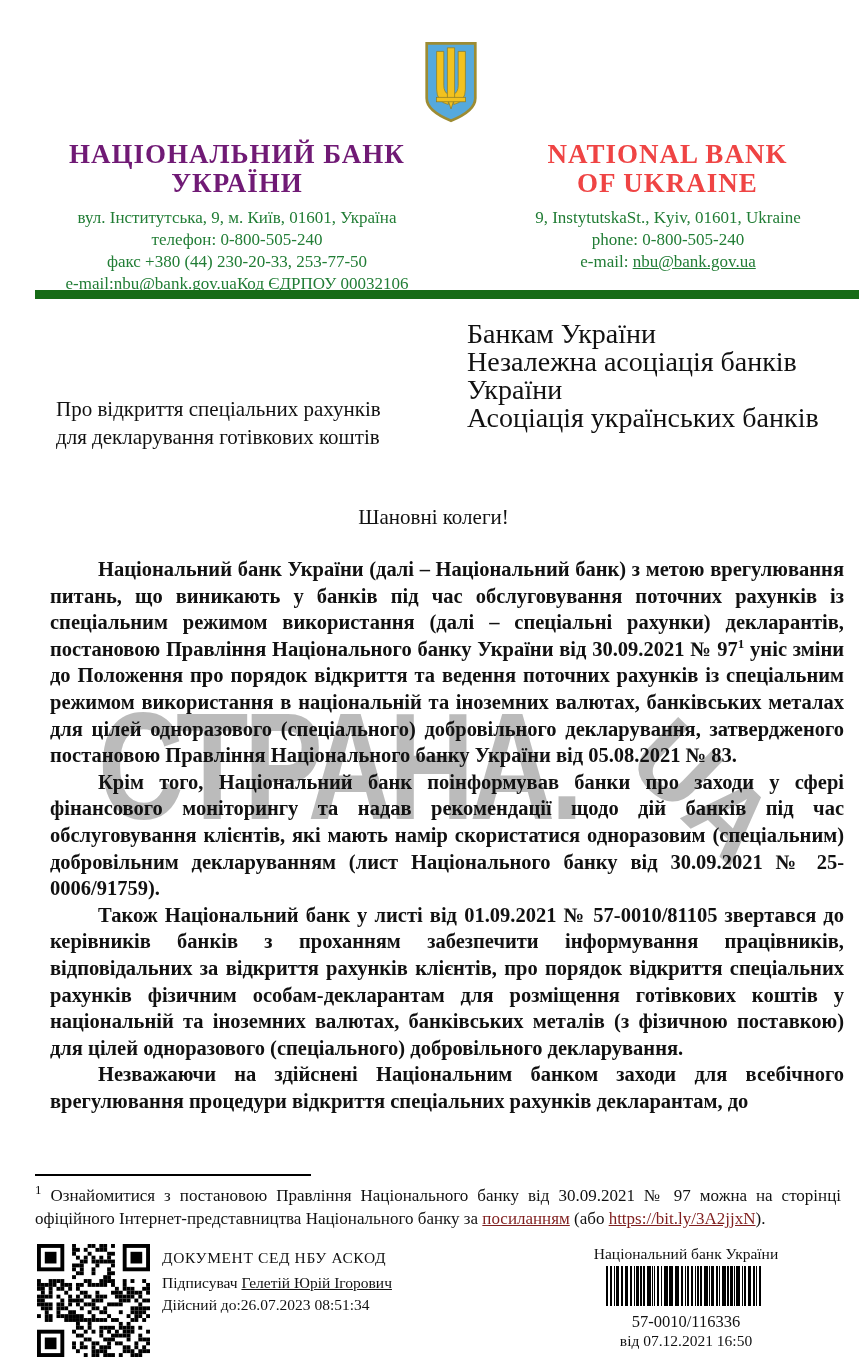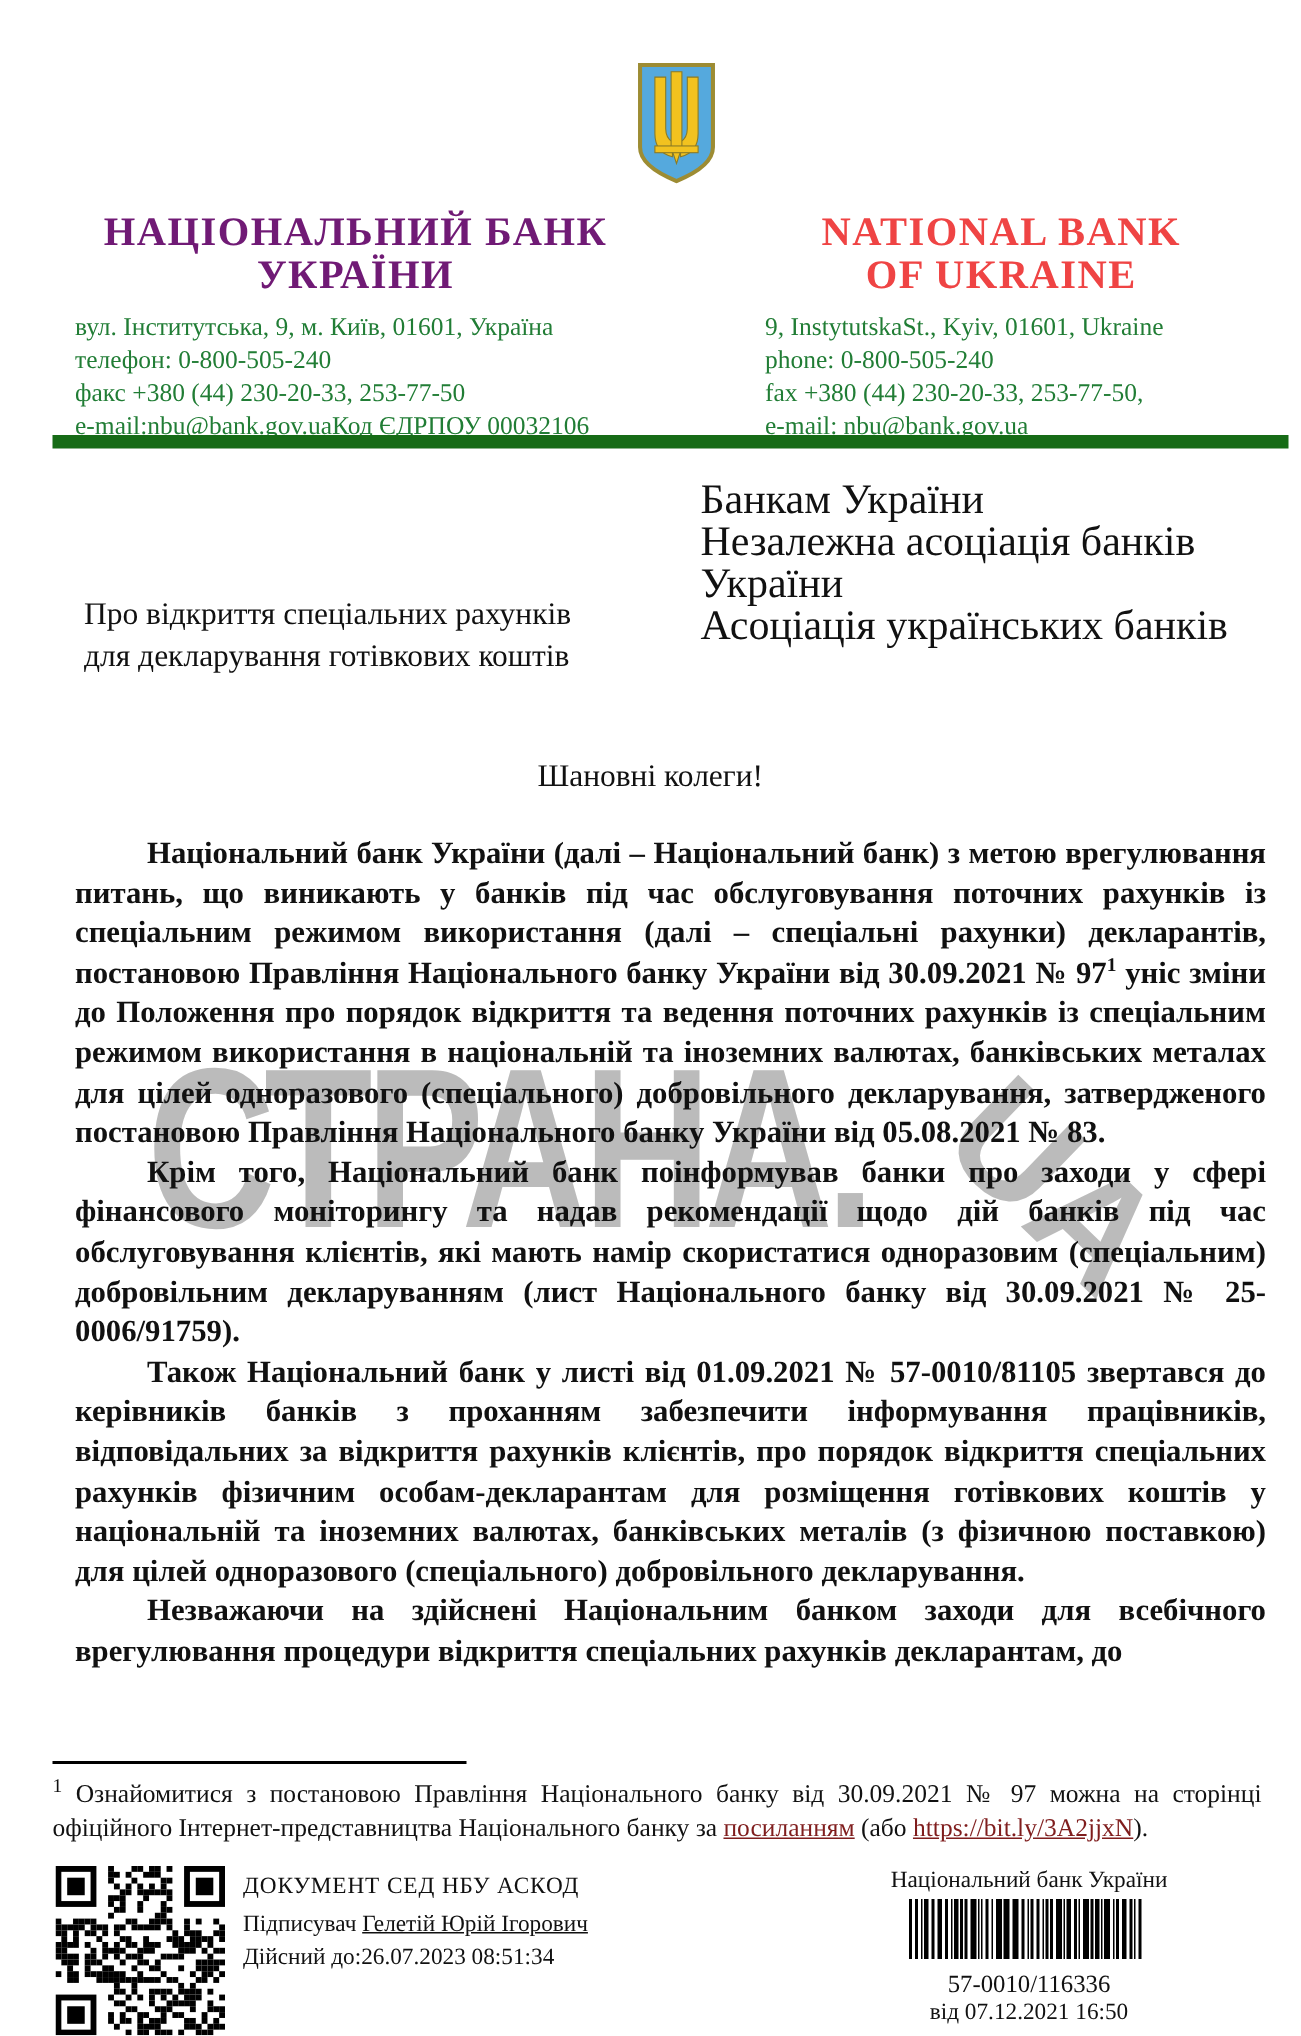--- a/index.html
+++ b/index.html
@@ -12,21 +12,21 @@
            color:#ababab;opacity:.8;transform:scaleX(.78);transform-origin:left top;}
   .wm-ua{position:absolute;left:592px;top:6px;font-family:"Liberation Sans","DejaVu Sans",sans-serif;
          font-weight:bold;font-size:104px;color:#ababab;opacity:.8;transform:rotate(44deg);transform-origin:left top;}
   .content{position:relative;z-index:1;}
   
   .emblem{position:absolute;left:424px;top:40px;width:54px;height:84px;}
   .bank-name{position:absolute;top:140px;text-align:center;font-weight:bold;
              font-size:27px;line-height:29px;letter-spacing:1px;}
   .bank-name.uk{left:62px;width:350px;}
   .bank-name.en{left:515px;width:305px;}
-  .contact{position:absolute;top:207px;font-size:17px;line-height:22px;}
+  .contact{position:absolute;top:207px;text-align:center;font-size:17px;line-height:22px;}
   .contact.uk{left:50px;width:374px;}
   .contact.en{left:510px;width:316px;}
   .contact a{text-decoration:underline;cursor:pointer;}
   .green-bar{position:absolute;left:35px;top:290px;width:824px;height:9px;}
   
   .recipients{position:absolute;left:467px;top:320px;font-size:28px;line-height:28px;}
   .subject{position:absolute;left:56px;top:395px;font-size:21px;line-height:28px;}
   .salutation{position:absolute;left:0;top:505px;width:867px;text-align:center;font-size:21px;}
   
   .body-text{position:absolute;left:50px;top:556px;width:794px;font-size:20.5px;
@@ -82,21 +82,20 @@
 
     <div class="contact uk" style="color:#217d35">
       <div>вул. Інститутська,  9, м. Київ, 01601,  Україна</div>
       <div>телефон: 0-800-505-240</div>
       <div>факс +380 (44) 230-20-33,  253-77-50</div>
       <div><span>e-mail:</span><a style="color:#217d35">nbu@bank.gov.ua</a><span>Код  ЄДРПОУ 00032106</span></div>
     </div>
     <div class="contact en" style="color:#217d35">
       <div>9, InstytutskaSt., Kyiv, 01601,  Ukraine</div>
       <div>phone: 0-800-505-240</div>
-      <div>fax +380 (44) 230-20-33,  253-77-50,</div>
       <div><span>e-mail: </span><a style="color:#217d35">nbu@bank.gov.ua</a></div>
     </div>
 
     <div class="green-bar" style="background:#166b16"></div>
 
     <div class="recipients">
       <div>Банкам України</div>
       <div>Незалежна  асоціація  банків  України</div>
       <div>Асоціація  українських банків</div>
     </div>

